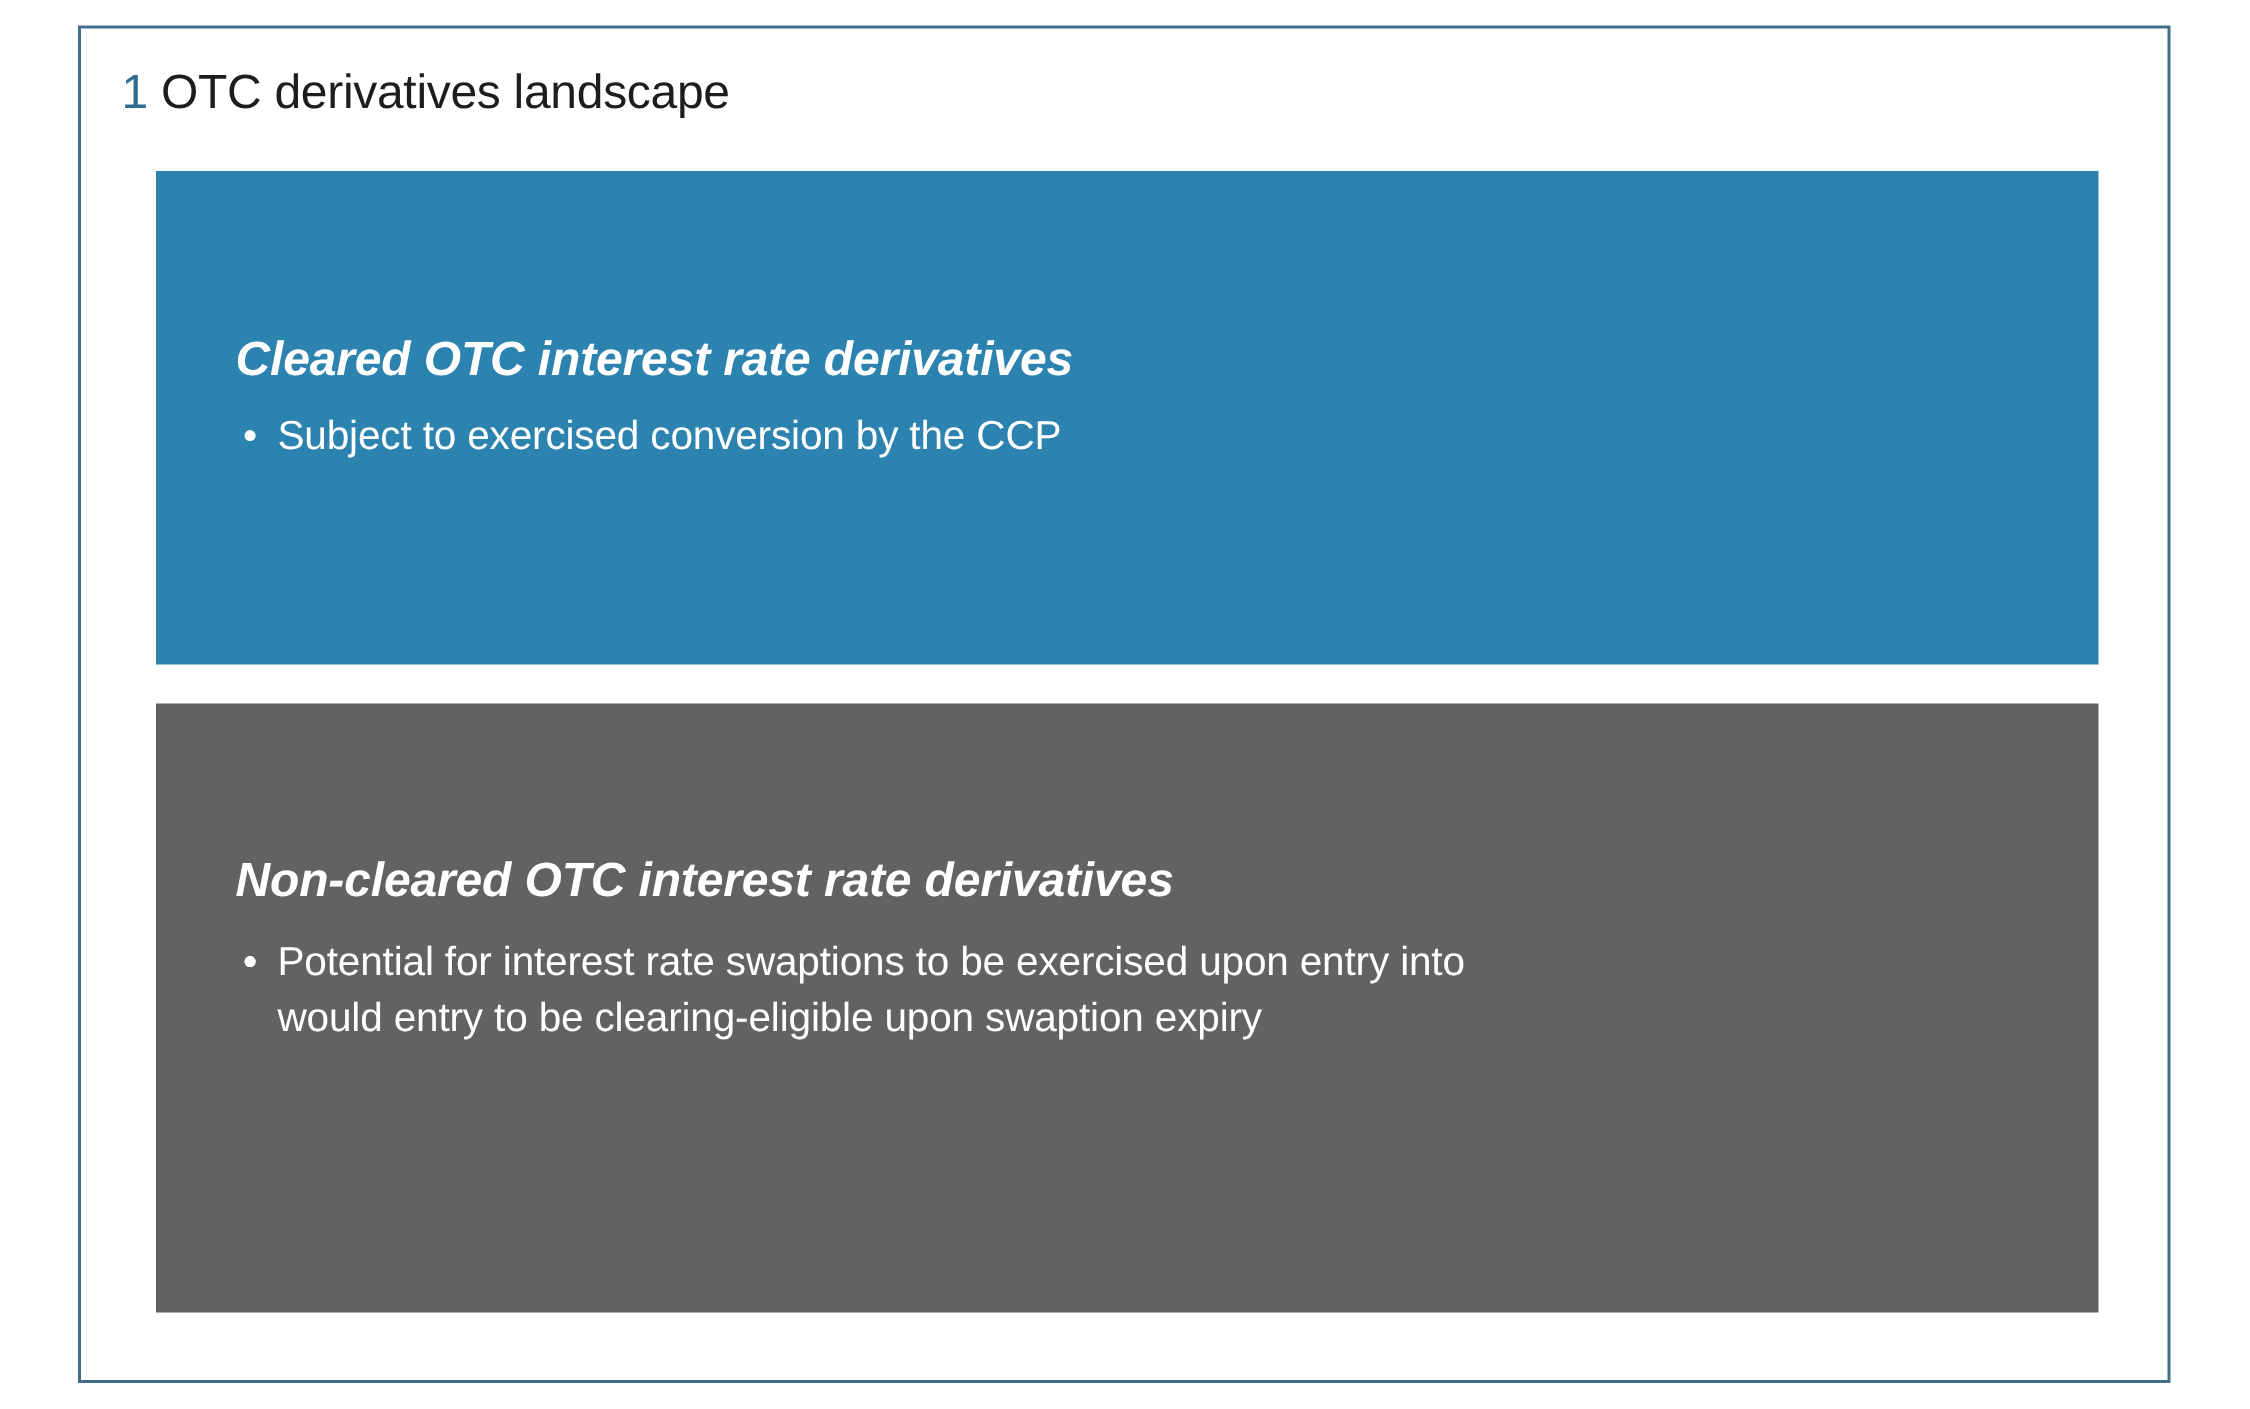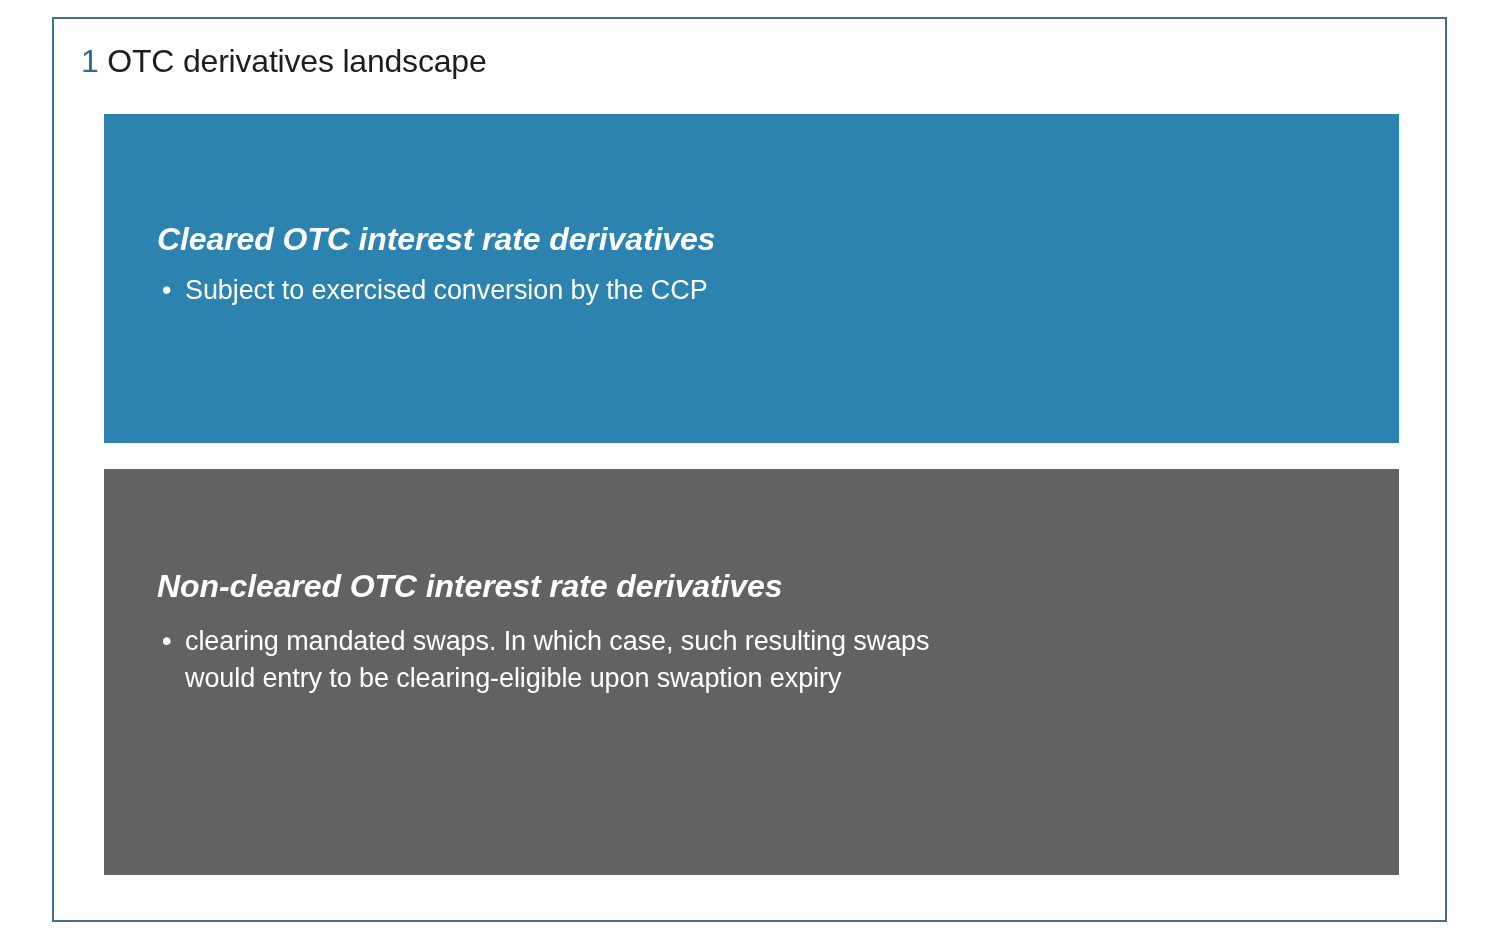--- a/index.html
+++ b/index.html
@@ -144,21 +144,21 @@
     <div class="panel-inner">
       <h2 class="panel-heading">Non-cleared OTC interest rate derivatives</h2>
       <ul class="bullet-list">
 
         <li class="bullet-item">
           <span class="bullet-dot">•</span>
         </li>
 
         <li class="bullet-item">
           <span class="bullet-dot">•</span>
-          <span class="bullet-line">clearing mandated swaps. In which case, such resulting swaps</span>
+          <span class="bullet-line">Potential for interest rate swaptions to be exercised upon entry into</span>
           <span class="bullet-line">would entry to be clearing-eligible upon swaption expiry</span>
         </li>
 
       </ul>
     </div>
   </section>
 
 </div>
 
 </body></html>

